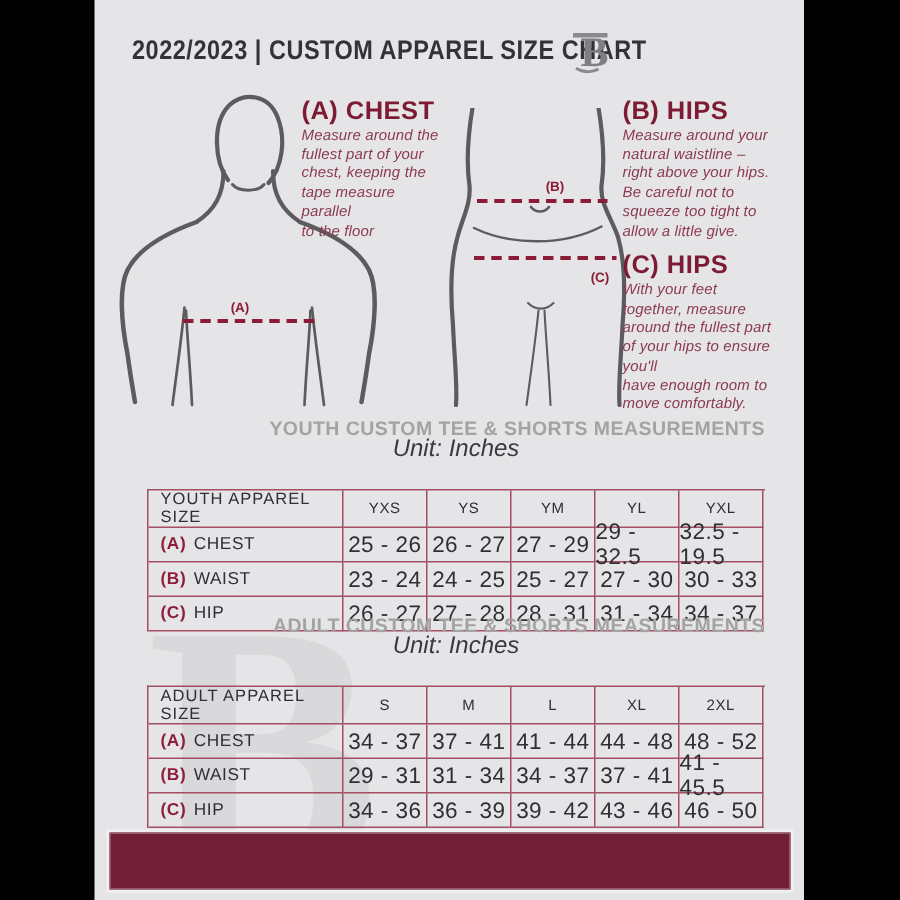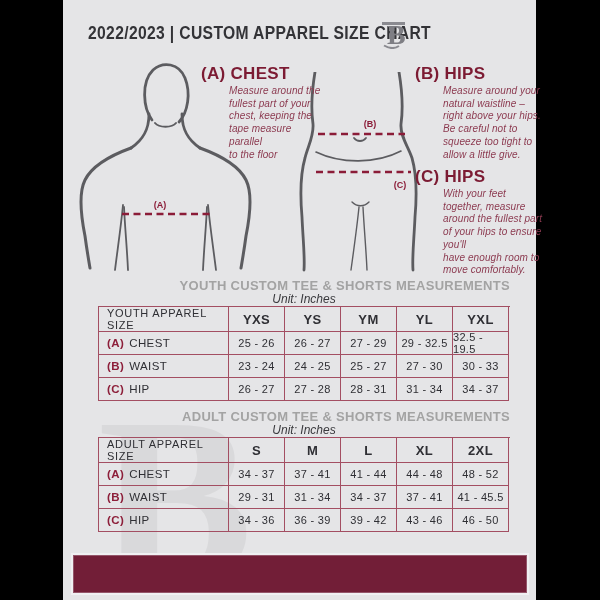--- a/index.html
+++ b/index.html
@@ -10,36 +10,36 @@
       font-weight:700;font-size:232px;line-height:1;color:#d9d9db;z-index:0;user-select:none;}
   
   .hdr-title{position:absolute;left:88px;top:23px;z-index:1;font-weight:700;font-size:18px;
       letter-spacing:.4px;color:#333337;transform:scaleX(.87);transform-origin:left center;white-space:nowrap;}
   .logo{position:absolute;left:381px;top:15px;z-index:1;}
   .brand{position:absolute;left:417px;top:26px;z-index:1;font-weight:700;font-size:12.5px;
       letter-spacing:6px;color:#2e2e32;white-space:nowrap;}
   
   .g-head{position:absolute;z-index:1;font-weight:700;font-size:17px;letter-spacing:.3px;color:#7c1b33;}
   .g-body{position:absolute;z-index:1;font-style:italic;font-size:10px;line-height:12.7px;
-      color:#8c3a50;white-space:pre-line;letter-spacing:.1px;margin-left:28px;}
+      color:#8c3a50;white-space:pre-line;letter-spacing:.1px;}
   .fig{position:absolute;z-index:1;}
   
   .tblock{position:absolute;left:98px;width:412px;z-index:1;}
   .t-title{font-weight:700;font-size:13px;line-height:14px;letter-spacing:.3px;color:#a3a3a3;text-align:right;}
-  .t-unit{font-style:italic;font-size:12px;line-height:13px;color:#3a3a3e;text-align:center;}
-  .grid{display:grid;grid-template-columns:130px 56px 56px 56px 56px 56px;margin-top:0;
+  .t-unit{font-style:italic;font-size:16px;line-height:13px;color:#3a3a3e;text-align:center;}
+  .grid{display:grid;grid-template-columns:130px 56px 56px 56px 56px 56px;margin-top:20px;
         border-top:1.4px solid #a34e62;border-left:1.4px solid #a34e62;}
   .cell{border-right:1.4px solid #a34e62;border-bottom:1.4px solid #a34e62;height:22px;
         display:flex;align-items:center;justify-content:center;color:#2f2f34;background:transparent;}
-  .cell.head{height:24px;font-weight:700;font-size:13px;letter-spacing:.4px;}
+  .cell.head{height:24px;font-weight:400;font-size:10px;letter-spacing:.4px;}
   .cell.first{justify-content:flex-start;padding-left:8px;}
   .cell.sizelab{font-weight:400;font-size:11px;letter-spacing:.7px;}
   .cell.rowlab{font-size:11.5px;letter-spacing:.4px;color:#2f2f34;}
   .rowlab .key{color:#8d1f3a;font-weight:700;margin-right:5px;}
-  .cell.val{font-size:11px;letter-spacing:.3px;}
+  .cell.val{font-size:15px;letter-spacing:.3px;}
   .bar{position:absolute;left:73px;top:555px;width:452px;height:36px;background:#721e37;
        border:1px solid #95566a;box-shadow:0 0 0 2px #f0f0f2;z-index:2;}
 </style>
 </head>
 <body>
 
 <div class="stage">
   <div class="doc"></div>
   <div class="wm">B</div>
 

